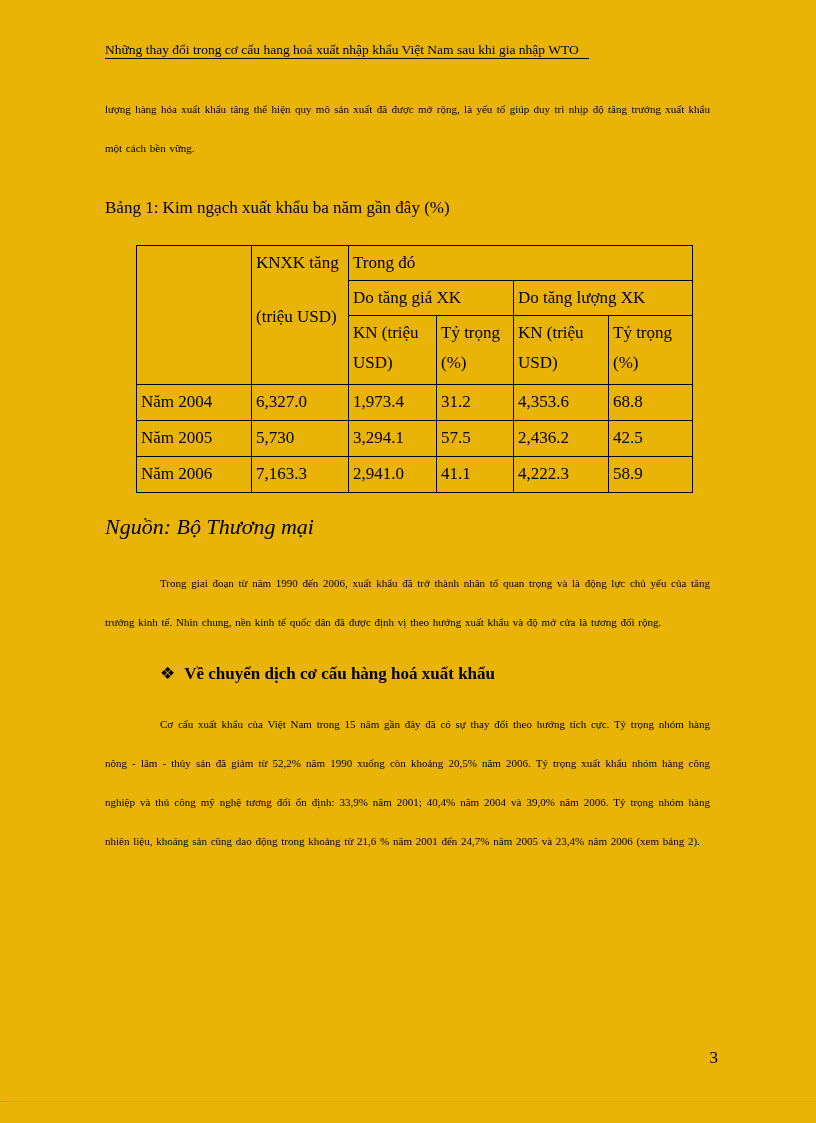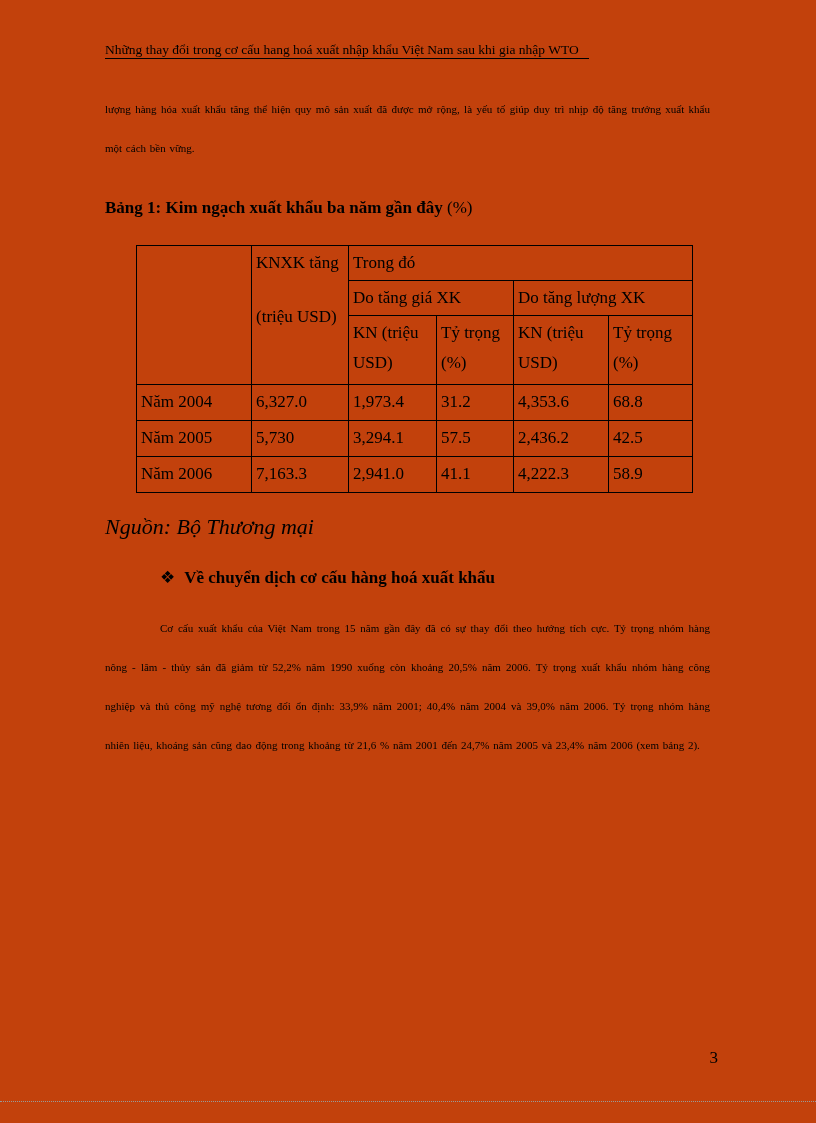--- a/index.html
+++ b/index.html
@@ -1,20 +1,20 @@
 <!DOCTYPE html>
 <html><head>
 <meta charset="utf-8">
 <style>
   html, body { margin: 0; padding: 0; background: #ffffff; }
   .page {
     position: relative;
     width: 816px;
     height: 1123px;
-    background: #c2410c;
+    background: #eab308;
     color: #000;
     font-family: "Liberation Serif", "DejaVu Serif", serif;
     padding: 42px 106px 0 105px;
     box-sizing: border-box;
     overflow: hidden;
   }
   .running-head {
     font-size: 13.5px;
     line-height: 16px;
     margin-bottom: 32px;
@@ -30,21 +30,21 @@
     text-align: justify;
     word-spacing: 1px;
     margin: 0;
   }
   .indent { text-indent: 55px; }
   .table-caption {
     font-size: 17px;
     line-height: 39px;
     margin: 20px 0 0 0;
   }
-  .table-caption .bold { font-weight: bold; }
+  .table-caption .bold { font-weight: normal; }
   table.data-table {
     border-collapse: collapse;
     table-layout: fixed;
     width: 556px;
     margin: 18px 0 0 31px;
     font-size: 17px;
     padding-left: 16px;
   }
   table.data-table td {
     border: 1px solid #000;
@@ -152,20 +152,21 @@
         <td>2,941.0</td>
         <td>41.1</td>
         <td>4,222.3</td>
         <td>58.9</td>
       </tr>
     </tbody>
   </table>
 
   <p class="source-note">Nguồn: Bộ Thương mại</p>
 
+  <p class="body-text indent para-growth">Trong giai đoạn từ năm 1990 đến 2006, xuất khẩu đã trở thành nhân tố quan trọng và là động lực chủ yếu của tăng trưởng kinh tế. Nhìn chung, nền kinh tế quốc dân đã được định vị theo hướng xuất khẩu và độ mở cửa là tương đối rộng.</p>
 
   <p class="bullet-line"><span class="bullet-marker">❖</span><span>Về chuyển dịch cơ cấu hàng hoá xuất khẩu</span></p>
 
   <p class="body-text indent para-structure">Cơ cấu xuất khẩu của Việt Nam trong 15 năm gần đây đã có sự thay đổi theo hướng tích cực. Tỷ trọng nhóm hàng nông - lâm - thủy sản đã giảm từ 52,2% năm 1990 xuống còn khoảng 20,5% năm 2006. Tỷ trọng xuất khẩu nhóm hàng công nghiệp và thủ công mỹ nghệ tương đối ổn định: 33,9% năm 2001; 40,4% năm 2004 và 39,0% năm 2006. Tỷ trọng nhóm hàng nhiên liệu, khoáng sản cũng dao động trong khoảng từ 21,6 % năm 2001 đến 24,7% năm 2005 và 23,4% năm 2006 (xem bảng 2).</p>
 
   <div class="page-number">3</div>
 
   <div class="footer-rule"></div>
 
 </div>

